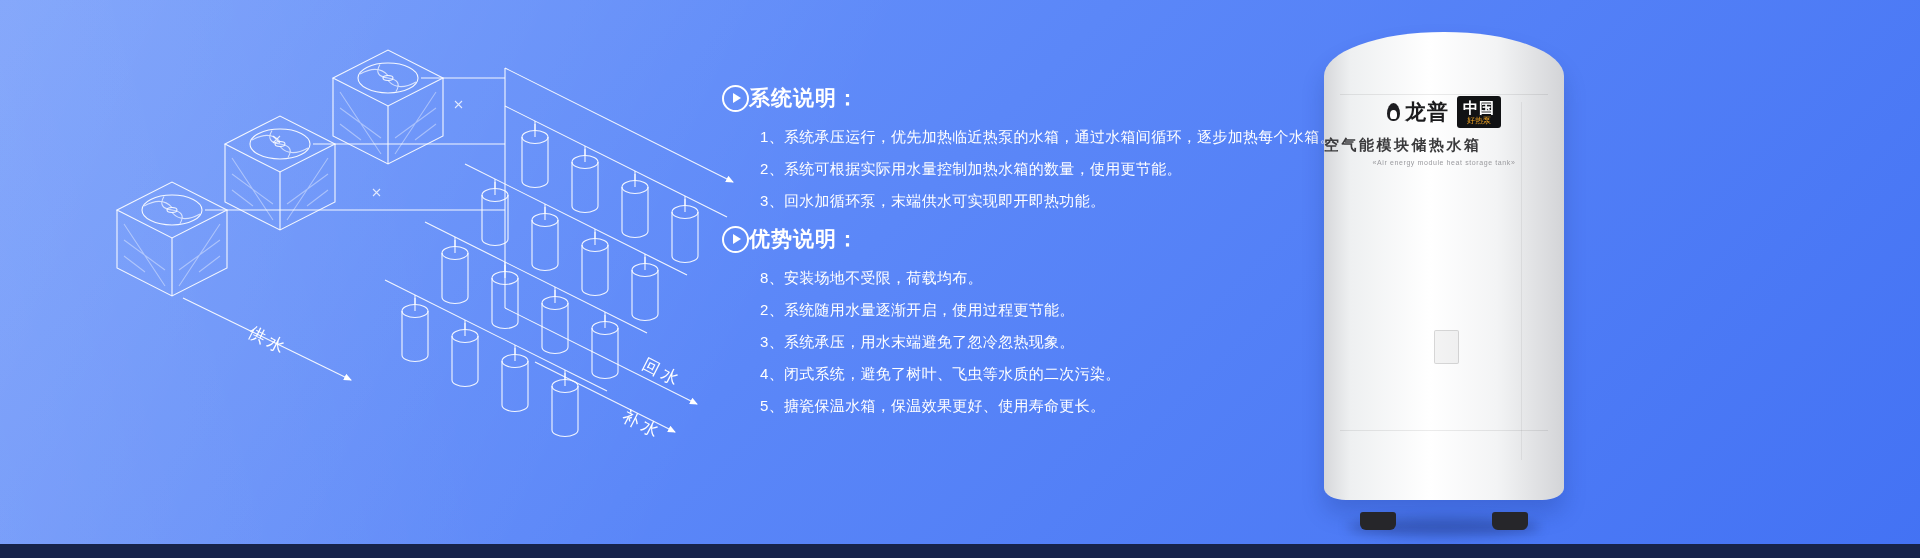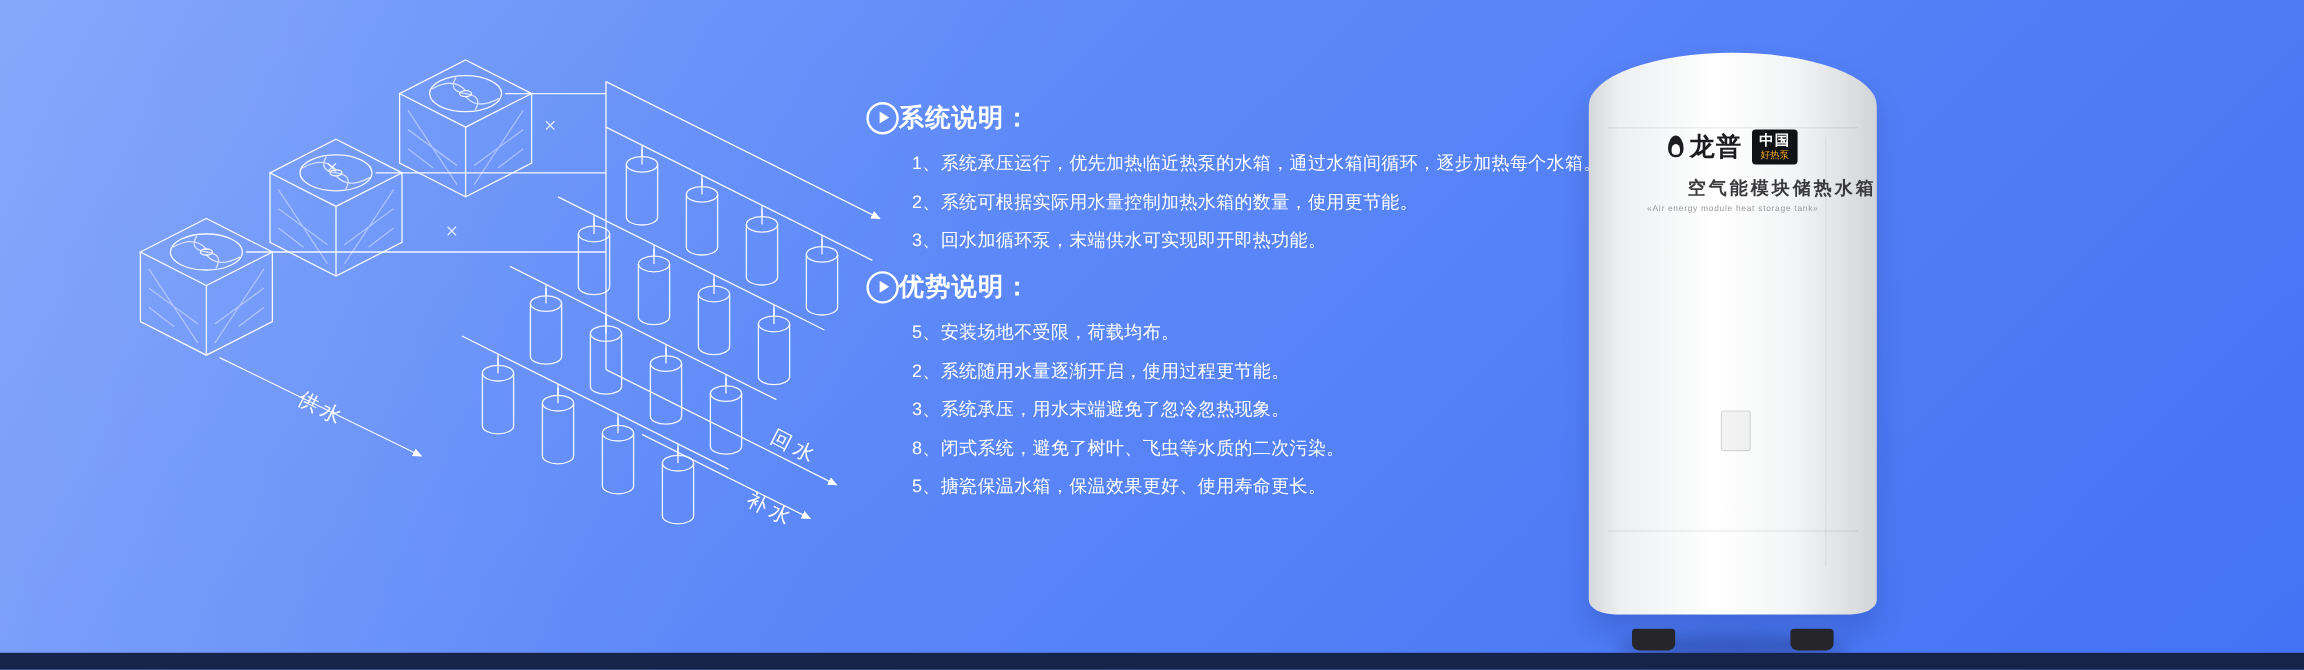--- a/index.html
+++ b/index.html
@@ -44,21 +44,21 @@
     border-left:8px solid #ffffff;
     border-top:5px solid transparent;
     border-bottom:5px solid transparent;
     margin-left:2px;
   }
   .sec-title { font-size:21px; font-weight:bold; letter-spacing:1px; }
   .sec-list { list-style:none; padding-left:38px; }
   .sec-list li { font-size:15px; line-height:32px; letter-spacing:.3px; white-space:nowrap; }
 
   
-  .product { position:absolute; left:1318px; top:44px; width:252px; height:506px; }
+  .product { position:absolute; left:1318px; top:32px; width:252px; height:506px; }
   .tank-shadow {
     position:absolute; left:12%; bottom:2px; width:76%; height:18px;
     background:rgba(18,34,92,.38); border-radius:50%; filter:blur(6px);
   }
   .tank-body {
     position:absolute; left:6px; top:0; width:240px; height:468px;
     background:linear-gradient(90deg,#d6d7da 0%,#eef0f1 11%,#ffffff 44%,#f3f4f5 72%,#d3d4d7 100%);
     border-radius:120px 120px 22px 22px / 44px 44px 12px 12px;
     box-shadow:0 14px 22px rgba(20,40,120,.22);
   }
@@ -77,24 +77,24 @@
   }
   .logo-mark::after {
     content:""; position:absolute; left:3px; top:7px; width:7px; height:9px;
     background:#ffffff; border-radius:50% 50% 40% 40%;
   }
   .brand-name { font-size:21px; font-weight:bold; color:#1c1c1e; letter-spacing:1px; }
   .badge {
     background:#111214; border-radius:3px; padding:3px 6px;
     display:flex; flex-direction:column; align-items:center; line-height:1.15;
   }
-  .badge .b1 { color:#ffffff; font-size:12px; font-weight:bold; letter-spacing:1px; }
+  .badge .b1 { color:#ffffff; font-size:15px; font-weight:bold; letter-spacing:1px; }
   .badge .b2 { color:#f5a623; font-size:8px;text-align:center; }
   .tank-title {
-    position:absolute; top:104px; left:0; width:100%; text-align:right;
+    position:absolute; top:104px; left:0; width:100%; text-align:left;
     font-size:15px; font-weight:600; color:#3a3a3c; letter-spacing:2.5px;
   }
   .tank-sub {
     position:absolute; top:127px; left:0; width:100%; text-align:center;
     font-size:7px; color:#9a9a9e; letter-spacing:.6px;
   }
   .sticker {
     position:absolute; left:46%; top:298px; width:25px; height:34px;
     background:rgba(0,0,0,.045); border:1px solid rgba(0,0,0,.12); border-radius:2px;
   }
@@ -198,24 +198,24 @@
         <li>3、回水加循环泵，末端供水可实现即开即热功能。</li>
       </ul>
     </div>
 
     <div class="section">
       <div class="section-header">
         <span class="sec-icon"></span>
         <span class="sec-title">优势说明：</span>
       </div>
       <ul class="sec-list">
-        <li>5、安装场地不受限，荷载均布。</li>
+        <li>8、安装场地不受限，荷载均布。</li>
         <li>2、系统随用水量逐渐开启，使用过程更节能。</li>
         <li>3、系统承压，用水末端避免了忽冷忽热现象。</li>
-        <li>8、闭式系统，避免了树叶、飞虫等水质的二次污染。</li>
+        <li>4、闭式系统，避免了树叶、飞虫等水质的二次污染。</li>
         <li>5、搪瓷保温水箱，保温效果更好、使用寿命更长。</li>
       </ul>
     </div>
 
   </div>
 
   <div class="product">
     <div class="tank-shadow"></div>
     <div class="tank-body">
       <div class="seam-h s1"></div>

